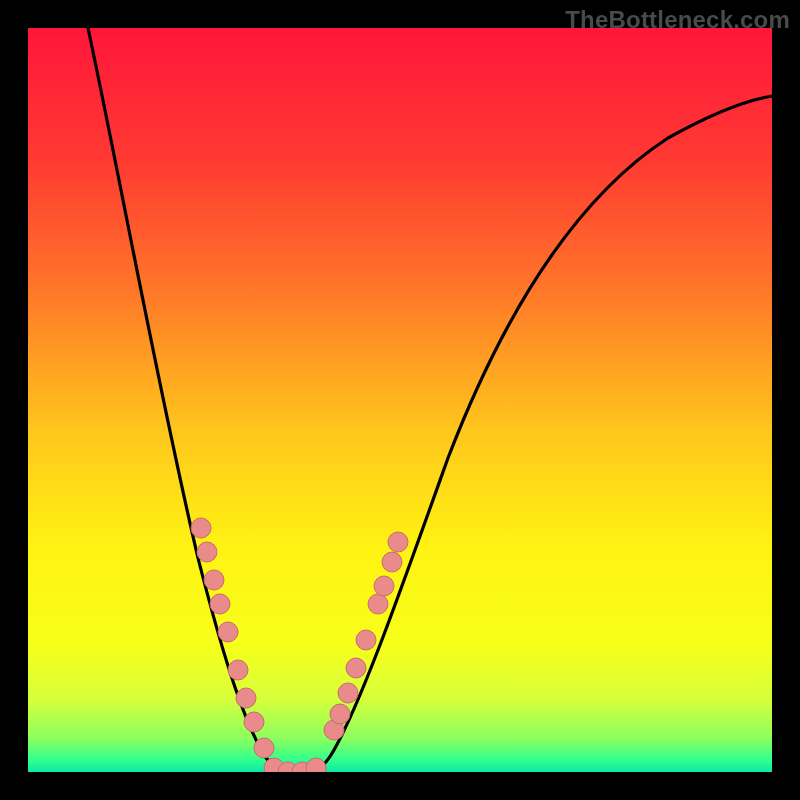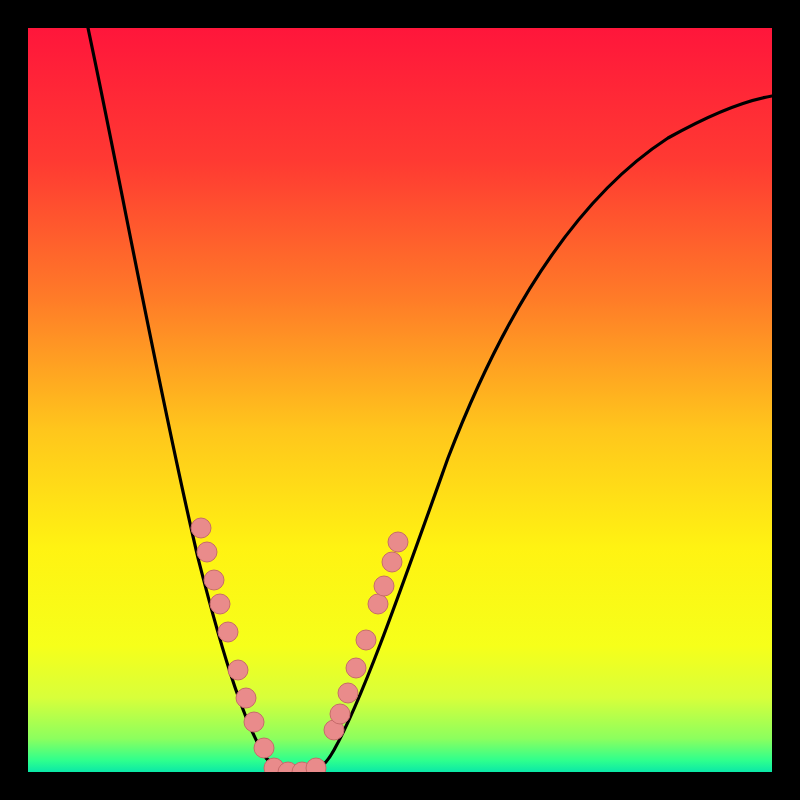--- a/index.html
+++ b/index.html
@@ -33,20 +33,21 @@
     font-weight: 600;
     letter-spacing: 0.2px;
     user-select: none;
   }
   svg { display: block; }
 </style>
 </head>
 <body>
 
 <div class="frame">
+  <div class="watermark">TheBottleneck.com</div>
   <div class="plot">
     <svg id="chart-svg" width="744" height="744" viewBox="0 0 744 744">
       <defs>
         <linearGradient id="bg-grad" x1="0" y1="0" x2="0" y2="1">
             <stop offset="0%" stop-color="#ff163b"></stop>
             <stop offset="18%" stop-color="#ff3a32"></stop>
             <stop offset="36%" stop-color="#ff7a28"></stop>
             <stop offset="54%" stop-color="#ffc61c"></stop>
             <stop offset="70%" stop-color="#fff312"></stop>
             <stop offset="83%" stop-color="#f6ff1a"></stop>

